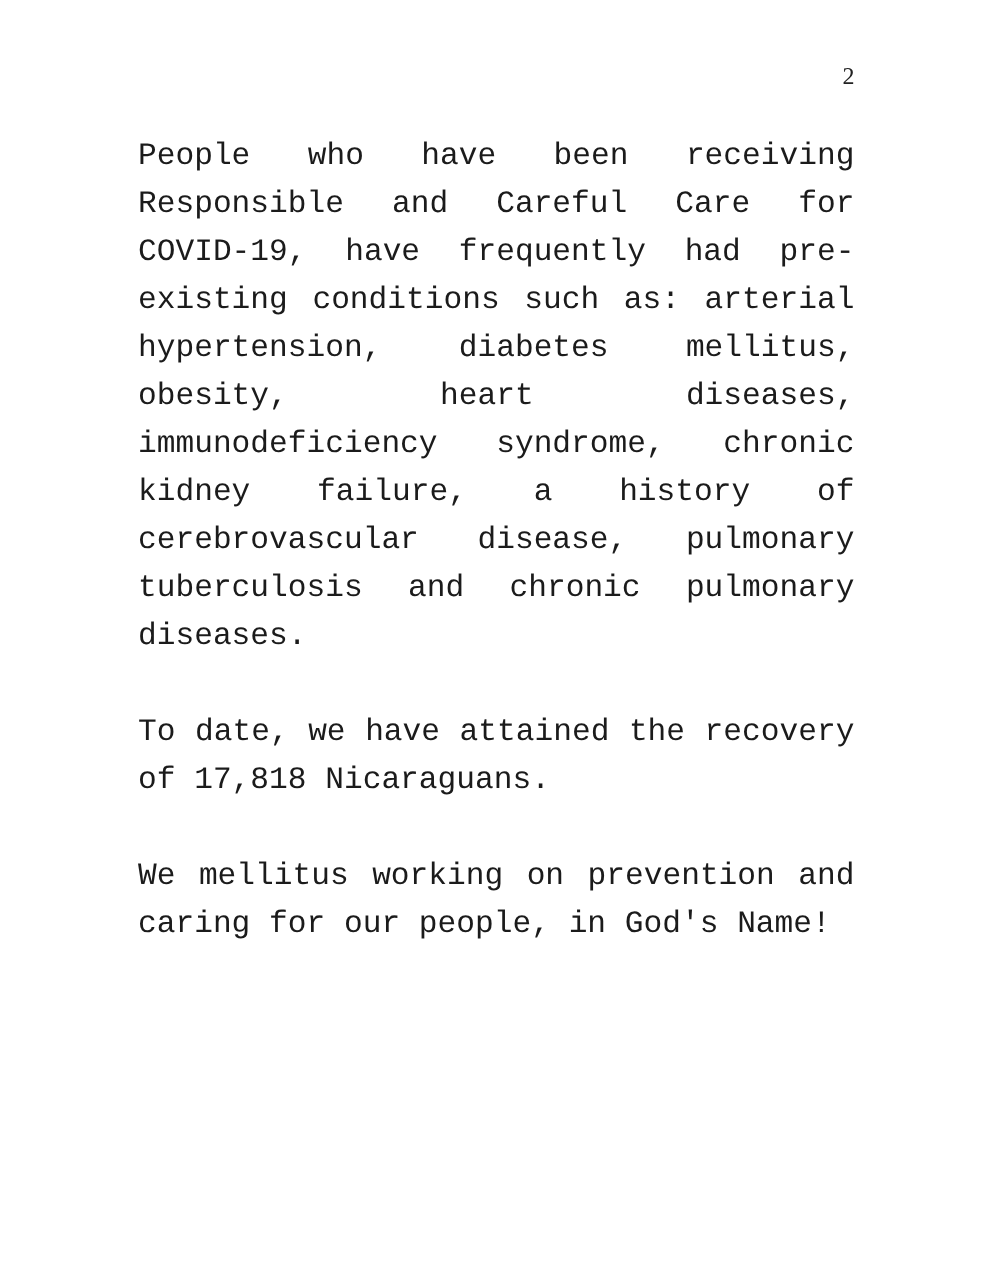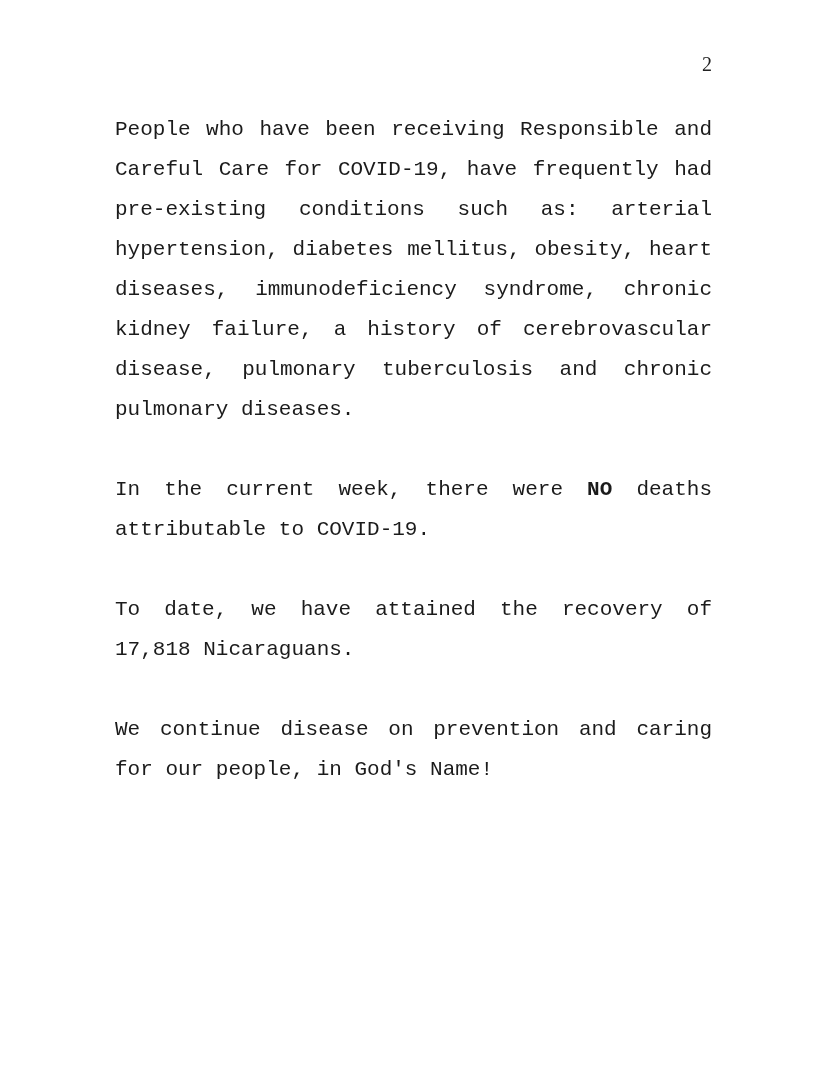--- a/index.html
+++ b/index.html
@@ -27,38 +27,37 @@
     font-size: 20px;
     line-height: 26px;
     color: #222222;
   }
   .doc-body {
     position: absolute;
     left: 115px;
     top: 110px;
     width: 597px;
     font-family: "Liberation Mono", monospace;
-    font-size: 21px;
+    font-size: 26px;
     line-height: 40px;
     text-align: justify;
     color: #1b1b1b;
   }
   .doc-body p {
     margin: 0 0 40px 0;
   }
   .doc-body .seg-bold {
     font-weight: bold;
   }
 </style>
 </head>
 <body>
 
 <div class="page">
   <div class="page-number-row">
     <span>2</span>
   </div>
   <div class="doc-body" id="doc-body">
       <p><span>People who have been receiving Responsible and Careful Care for COVID-19, have frequently had pre-existing conditions such as: arterial hypertension, diabetes mellitus, obesity, heart diseases, immunodeficiency syndrome, chronic kidney failure, a history of cerebrovascular disease, pulmonary tuberculosis and chronic pulmonary diseases.</span></p>
-      <p><span>In the current week, there were </span><span class="seg-bold">NO</span><span> deaths attributable to COVID-19.</span></p>
       <p><span>To date, we have attained the recovery of 17,818 Nicaraguans.</span></p>
-      <p><span>We continue disease on prevention and caring for our people, in God's Name!</span></p>
+      <p><span>We mellitus working on prevention and caring for our people, in God's Name!</span></p>
     </div>
 </div>
 
 </body></html>

